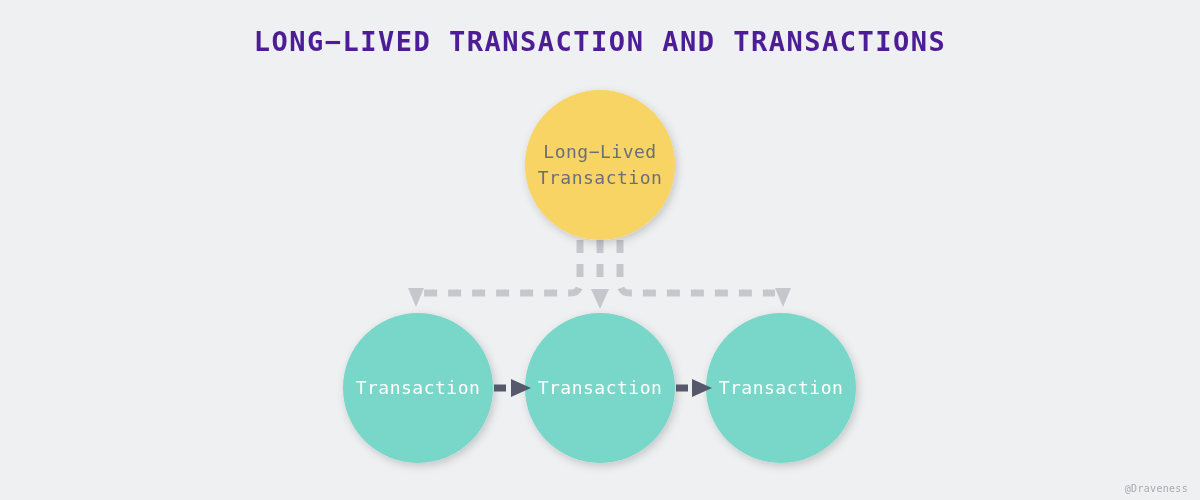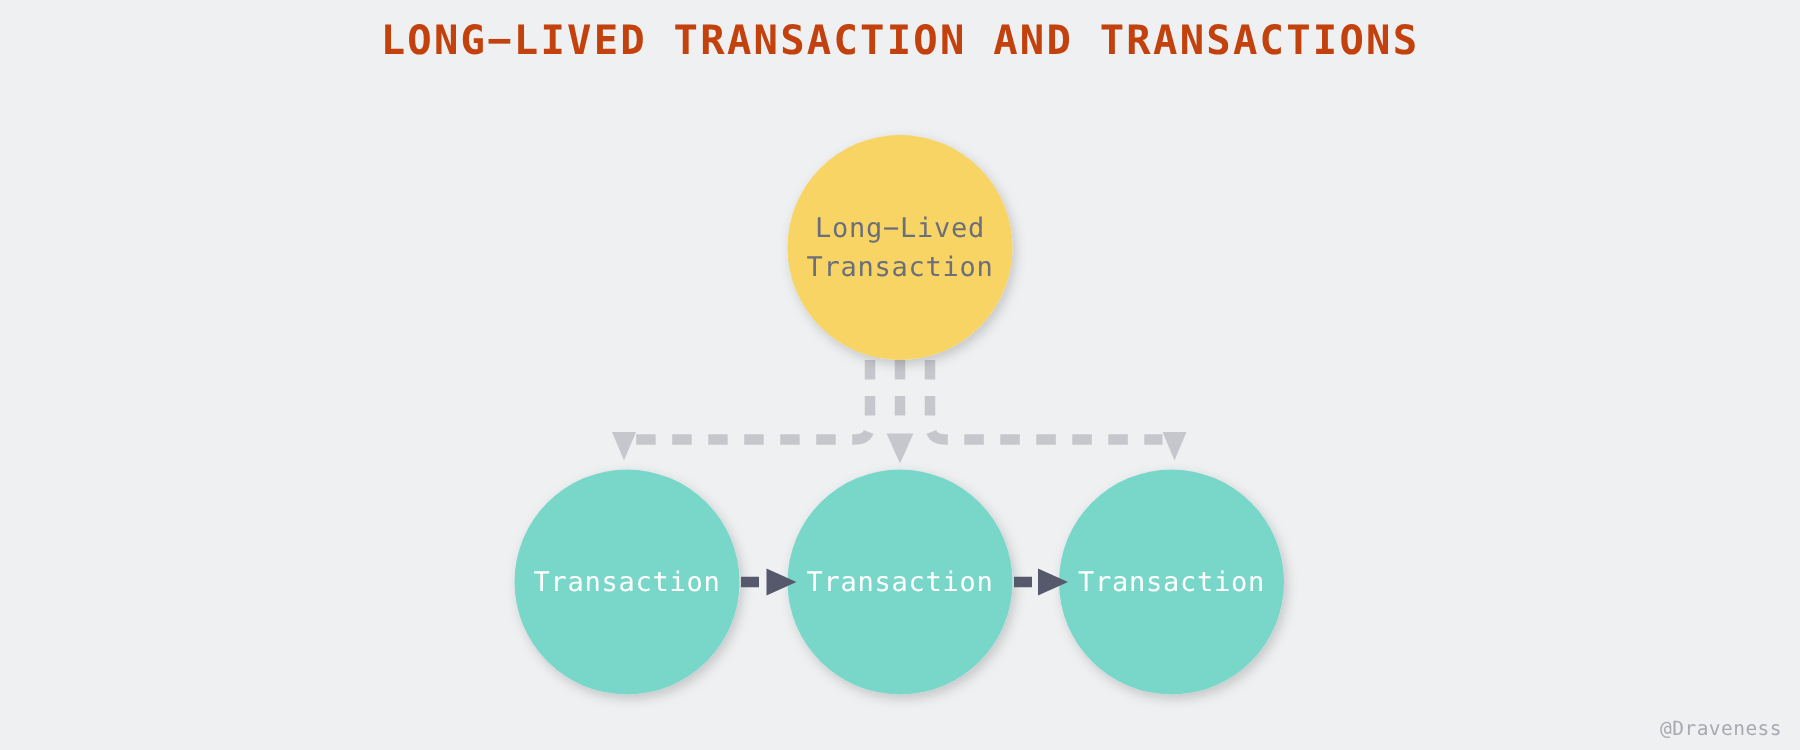--- a/index.html
+++ b/index.html
@@ -14,29 +14,29 @@
     overflow: hidden;
     position: relative;
   }
   #diagram-root {
     position: relative;
     width: 1200px;
     height: 500px;
   }
   .diagram-title {
     position: absolute;
-    top: 12px;
+    top: 26px;
     left: 0;
     width: 1200px;
     text-align: center;
     font-family: "DejaVu Sans Mono", "Liberation Mono", monospace;
     font-size: 27px;
     font-weight: bold;
     letter-spacing: 1.5px;
-    color: #c2410c;
+    color: #4c1d95;
     white-space: pre;
   }
   svg.canvas {
     position: absolute;
     top: 0;
     left: 0;
     width: 1200px;
     height: 500px;
   }
   .node-label {
@@ -46,21 +46,21 @@
     dominant-baseline: middle;
     text-anchor: middle;
   }
   .node-label.dark { fill: #6B6E7B; }
   .node-label.light { fill: #FFFFFF; }
   .watermark {
     position: absolute;
     right: 12px;
     bottom: 6px;
     font-family: "DejaVu Sans Mono", "Liberation Mono", monospace;
-    font-size: 13px;
+    font-size: 10px;
     color: #A8AAB2;
     letter-spacing: 0.3px;
   }
 </style>
 </head>
 <body>
 
 <div id="diagram-root">
 
   <div class="diagram-title">LONG−LIVED TRANSACTION AND TRANSACTIONS</div>

